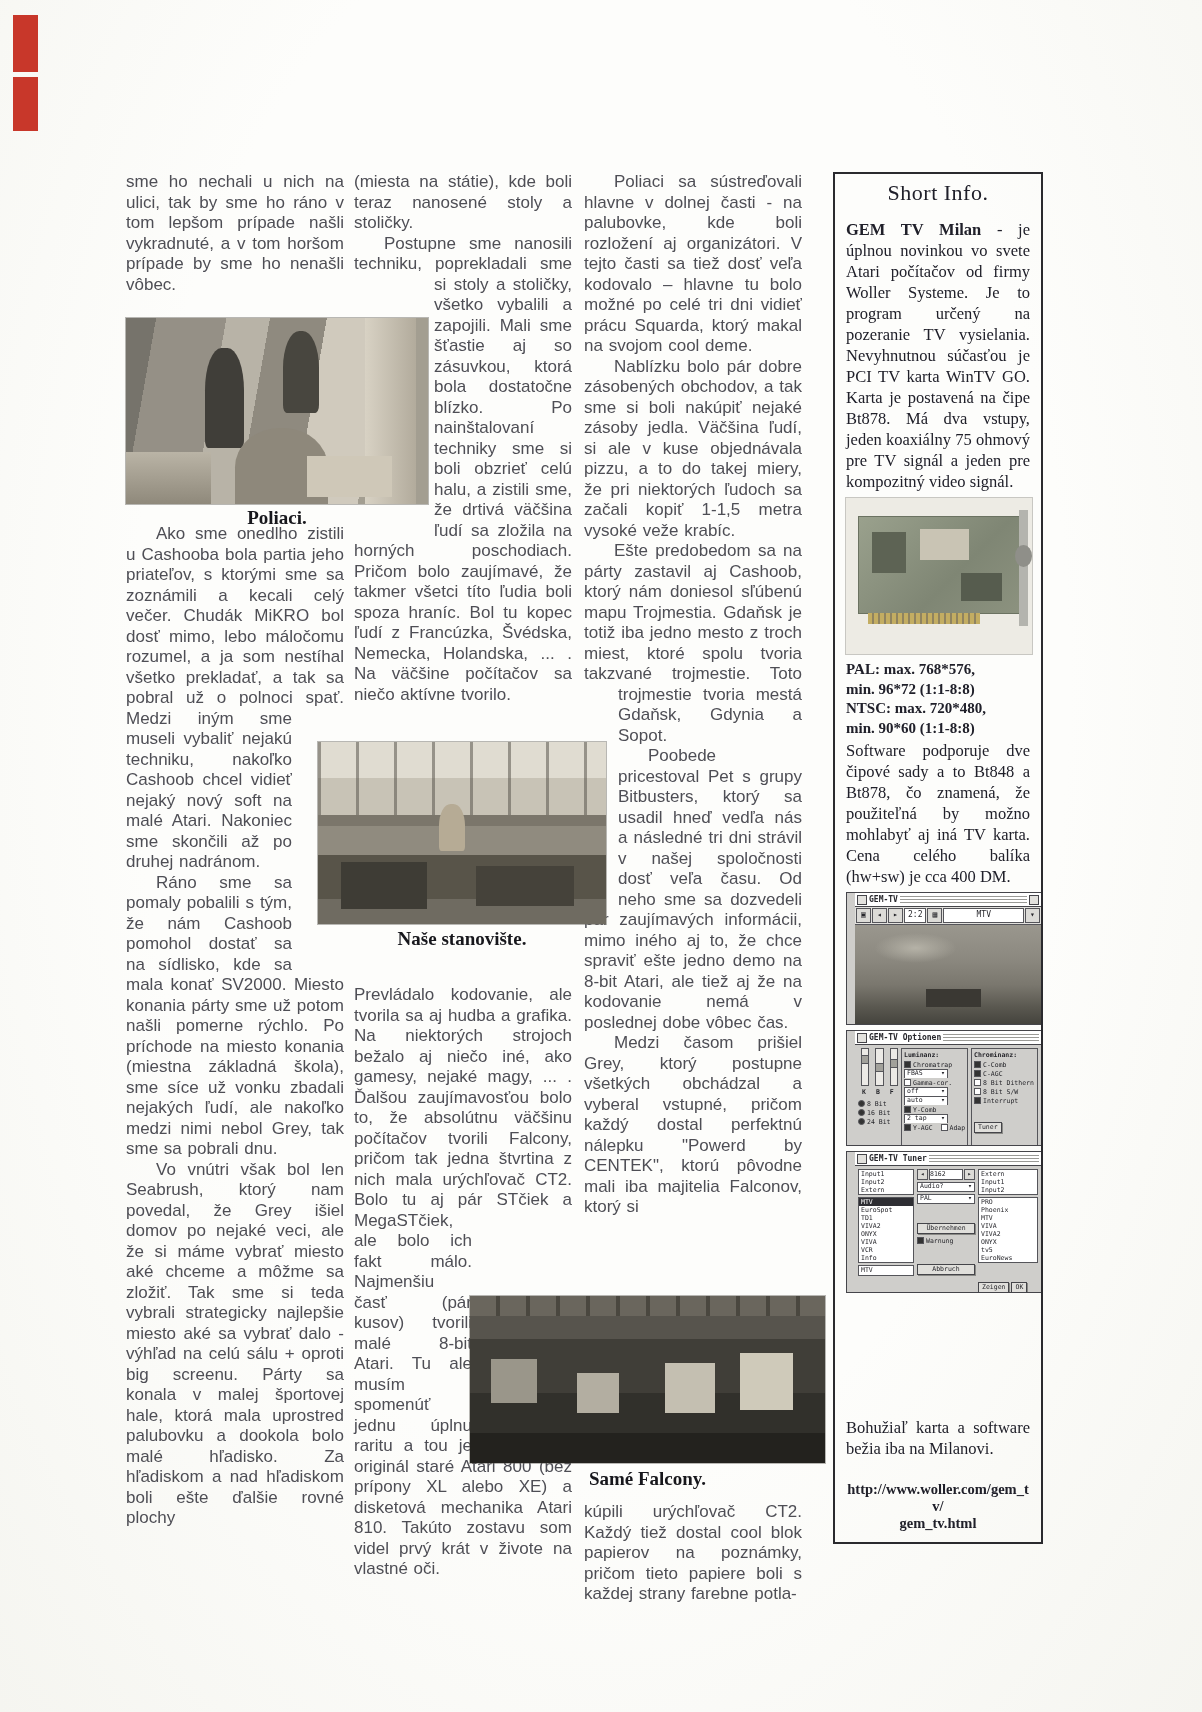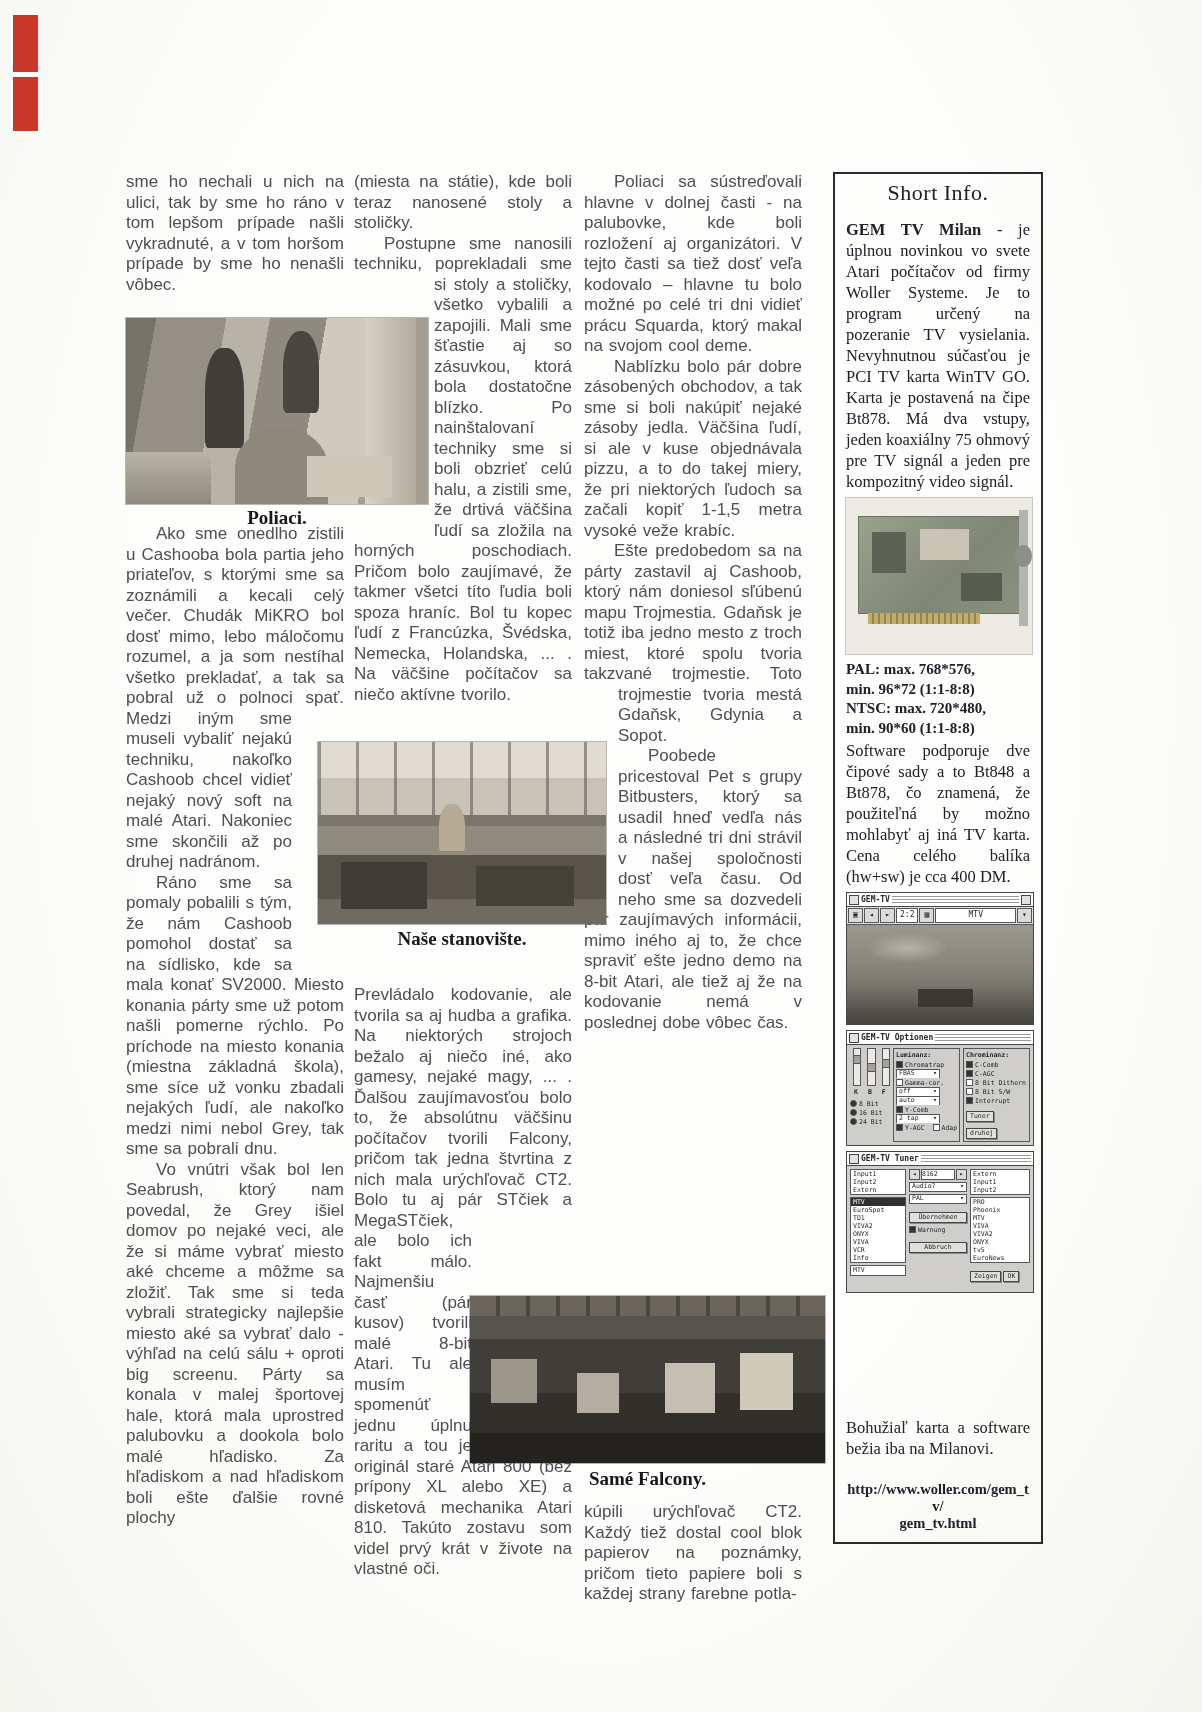--- a/index.html
+++ b/index.html
@@ -35,21 +35,21 @@
   .ib-p{margin:0 0 2px;}
   .specs{font-weight:bold;font-size:15px;line-height:19.5px;text-align:left;margin:2px 0;}
   .ib-footer{position:absolute;left:11px;right:11px;bottom:10px;}
   .url{font-weight:bold;font-size:14.5px;line-height:17px;text-align:center;margin-top:22px;word-break:break-all;}
   
   .cardphoto{position:relative;width:186px;height:156px;margin:6px auto;background:#edebe4;
              box-shadow:0 0 0 1px rgba(120,118,110,.4);overflow:hidden;}
   .cardphoto>div{position:absolute;}
   
   .shot{width:186px;margin:5px auto;border:1px solid #45454a;background:#cfcecb;
-        font-family:"DejaVu Sans Mono",monospace;color:#26262b;position:relative;overflow:hidden;}
+        font-family:"DejaVu Sans Mono",monospace;color:#26262b;position:relative;overflow:hidden;padding-left:8px;}
   .tbar{height:13px;background:#fff;border-bottom:1px solid #45454a;display:flex;align-items:center;
         gap:2px;padding:0 2px;font-size:8px;font-weight:bold;}
   .tbar .wbox{width:8px;height:8px;border:1px solid #45454a;background:#e3e2de;flex:none;}
   .tbar .ttl{white-space:nowrap;}
   .tbar .stripes{flex:1;height:7px;background:repeating-linear-gradient(180deg,#9a9a96 0 1px,#fff 1px 3px);}
   .tools{height:15px;display:flex;gap:1px;padding:1px;background:#e2e1dd;border-bottom:1px solid #55555a;}
   .tbtn{width:13px;border:1px solid #55555a;background:#dcdbd7;font-size:8px;line-height:11px;text-align:center;flex:none;}
   .tfield{border:1px solid #55555a;background:#fff;font-size:8px;line-height:11px;padding:0 3px;text-align:center;}
   .tvpic{position:relative;height:100px;background:
      linear-gradient(180deg,#9a978e 0%,#8b887f 35%,#7a776e 60%,#5a5850 82%,#43423c 100%);}
@@ -65,21 +65,21 @@
   .rad{width:5px;height:5px;border:1px solid #55555a;border-radius:50%;background:#fff;flex:none;}
   .rad.on{background:#333;}
   .panel{border:1px solid #55555a;padding:2px;flex:1;min-width:0;}
   .phead{font-weight:bold;margin-bottom:1px;}
   .row{display:flex;align-items:center;gap:2px;height:9px;white-space:nowrap;overflow:hidden;}
   .chk{width:5px;height:5px;border:1px solid #55555a;background:#fff;flex:none;}
   .chk.on{background:#333;}
   .dd{border:1px solid #55555a;background:#fff;height:8px;line-height:7px;padding:0 2px;display:flex;
       justify-content:space-between;min-width:38px;}
   .mbtn{border:1px solid #45454a;background:#e0dfdb;box-shadow:1px 1px 0 #8a8a86;padding:0 3px;
-        height:9px;line-height:8px;display:inline-block;margin-top:6px;}
+        height:9px;line-height:8px;display:inline-block;margin-top:17px;}
   .tun{display:flex;gap:3px;padding:3px;font-size:6.5px;line-height:8px;}
   .tcol{display:flex;flex-direction:column;gap:2px;min-width:0;}
   .lbox{border:1px solid #55555a;background:#fff;overflow:hidden;}
   .litem{height:8px;line-height:8px;padding:0 2px;white-space:nowrap;overflow:hidden;}
   .litem.sel{background:#2e2e33;color:#fff;}
   .spin{display:flex;gap:1px;}
   .sbtn{border:1px solid #55555a;background:#dcdbd7;width:9px;text-align:center;height:9px;line-height:8px;flex:none;}
   .sval{border:1px solid #55555a;background:#fff;flex:1;text-align:left;height:9px;line-height:8px;}
   .tf2{border:1px solid #55555a;background:#fff;height:9px;line-height:8px;padding:0 2px;}
   .btnrow{display:flex;gap:2px;}
@@ -106,20 +106,21 @@
   </div>
   <div class="col" style="left:354px;top:985px;">
     <p class="noind"><span>Prevládalo kodovanie, ale tvorila sa aj hudba a grafika. Na niektorých strojoch bežalo aj niečo iné, ako gamesy, nejaké magy, ... . Ďalšou zaujímavosťou bolo to, že absolútnu väčšinu počítačov tvorili Falcony, pričom tak jedna štvrtina z nich mala urýchľovač CT2. Bolo tu aj pár STčiek a MegaSTčiek, </span><span class="fl sp-c2r"></span><span>ale bolo ich fakt málo. Najmenšiu časť (pár kusov) tvorili malé 8-bit Atari. Tu ale musím spomenúť jednu úplnu raritu a tou je originál staré Atari 800 (bez prípony XL alebo XE) a disketová mechanika Atari 810. Takúto zostavu som videl prvý krát v živote na vlastné oči.</span></p>
   </div>
 
   <div class="col" style="left:584px;top:172px;">
     <p><span>Poliaci sa sústreďovali hlavne v dolnej časti - na palubovke, kde boli rozložení aj organizátori. V tejto časti sa tiež dosť veľa kodovalo – hlavne tu bolo možné po celé tri dni vidieť prácu Squarda, ktorý makal na svojom cool deme.</span></p>
     <p><span>Nablízku bolo pár dobre zásobených obchodov, a tak sme si boli nakúpiť nejaké zásoby jedla. Väčšina ľudí, si ale v kuse objednávala pizzu, a to do takej miery, že pri niektorých ľudoch sa začali kopiť 1-1,5 metra vysoké veže krabíc.</span></p>
     <p><span>Ešte predobedom sa na párty zastavil aj Cashoob, ktorý nám doniesol sľúbenú mapu Trojmestia. Gdaňsk je totiž iba jedno mesto z troch miest, ktoré spolu tvoria takzvané trojmestie. Toto </span><span class="fl sp-c3l"></span><span>trojmestie tvoria mestá Gdaňsk, Gdynia a Sopot.</span></p>
     <p><span>Poobede pricestoval Pet s grupy Bitbusters, ktorý sa usadil hneď vedľa nás a následné tri dni strávil v našej spoločnosti dosť veľa času. Od neho sme sa dozvedeli pár zaujímavých informácii, mimo iného aj to, že chce spraviť ešte jedno demo na 8-bit Atari, ale tiež aj že na kodovanie nemá v poslednej dobe vôbec čas.</span></p>
+    <p><span>Medzi časom prišiel Grey, ktorý postupne všetkých obchádzal a vyberal vstupné, pričom každý dostal perfektnú nálepku "Powerd by CENTEK", ktorú pôvodne mali iba majitelia Falconov, ktorý si</span></p>
   </div>
   <div class="col" style="left:584px;top:1502px;">
     <p class="noind"><span>kúpili urýchľovač CT2. Každý tiež dostal cool blok papierov na poznámky, pričom tieto papiere boli s každej strany farebne potla-</span></p>
   </div>
 
   <div class="photo" style="left:126px;top:318px;width:302px;height:186px;
               background:linear-gradient(100deg,#76736b 0 9%,#959086 9% 30%,#b8b3a7 30% 43%,#8f8a7f 43% 60%,#d0cabd 60% 79%,#a39e91 79%);">
     <div style="right:4%;top:0;width:17%;height:100%;background:linear-gradient(90deg,#d8d2c4,#b2ab9c);"></div>
     <div style="left:26%;top:16%;width:13%;height:54%;background:#403e39;border-radius:42% 42% 8% 8%;"></div>
     <div style="left:52%;top:7%;width:12%;height:44%;background:#48463f;border-radius:45% 45% 10% 10%;"></div>

